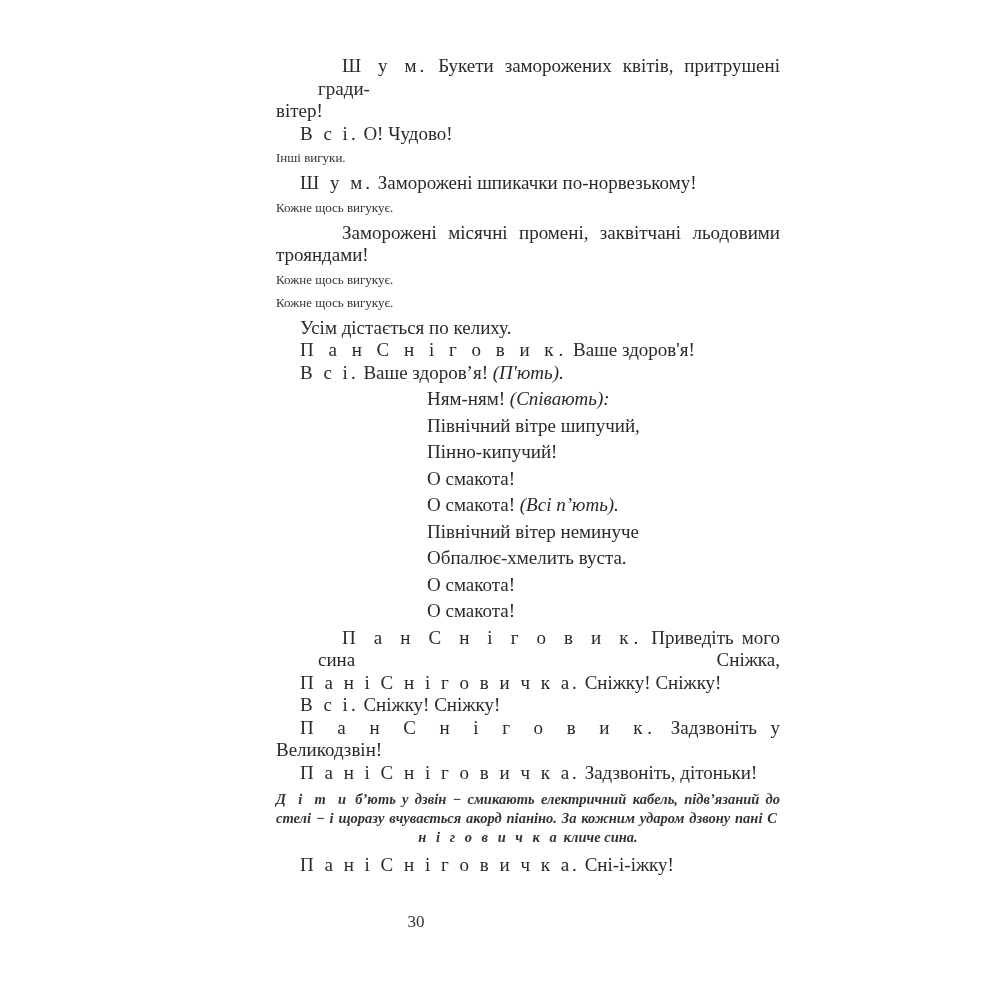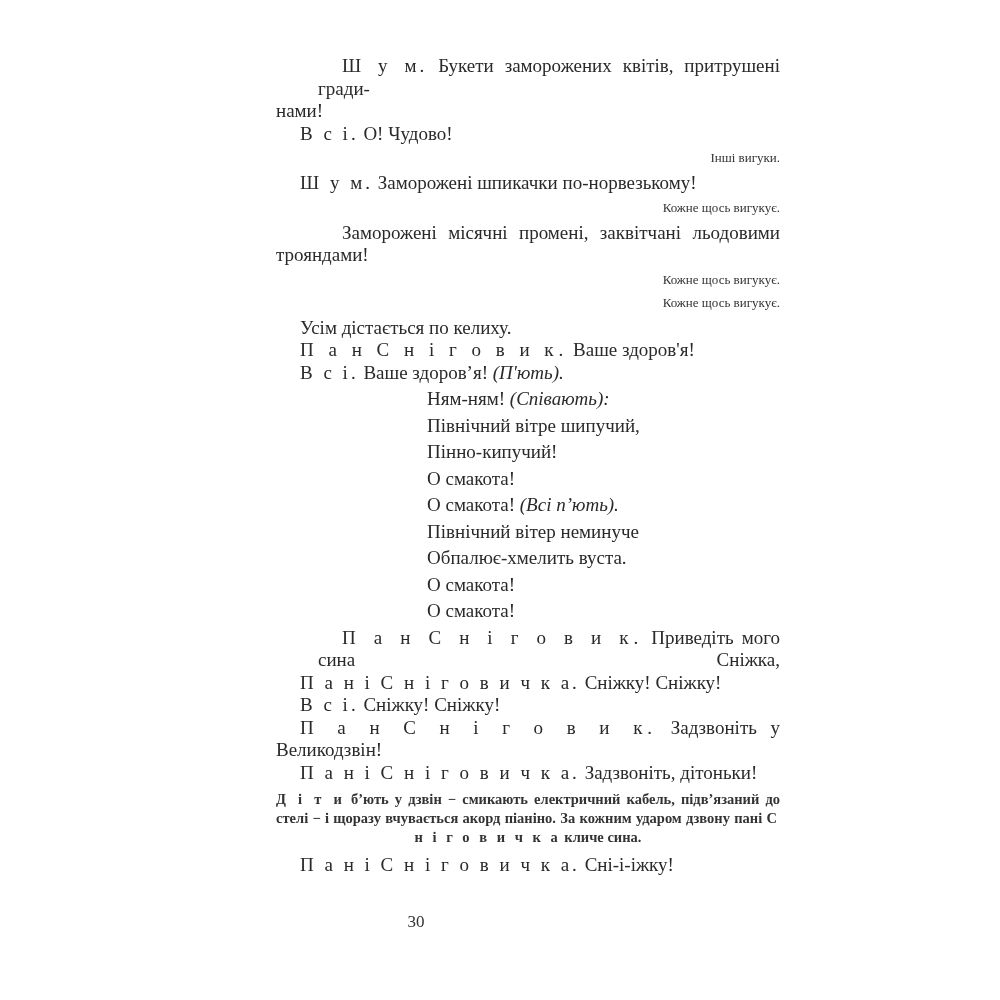--- a/index.html
+++ b/index.html
@@ -1,35 +1,35 @@
 <!DOCTYPE html>
 <html><head>
 <meta charset="utf-8">
 <style>
   html, body { margin: 0; padding: 0; background: #ffffff; }
   body { width: 1000px; height: 1000px; position: relative; overflow: hidden;
          font-family: "Liberation Serif", "DejaVu Serif", serif; color: #2a2a2a; }
   .page { position: absolute; left: 276px; top: 55px; width: 504px; }
   .p { font-size: 19px; line-height: 22.5px; text-indent: 24px; text-align: justify; margin: 0; }
   .p.just { text-align-last: justify; margin-left: 42px; }
-  .stage { font-size: 13px; line-height: 18px; text-align: right; margin: 4px 0 5px 0; color: #333; }
-  .stage-block { font-size: 14.5px; line-height: 19px; text-align: justify; text-align-last: center; margin: 6px 0 7px 0; font-weight: bold; color: #333; }
+  .stage { font-size: 13px; line-height: 18px; text-align: left; margin: 4px 0 5px 0; color: #333; }
+  .stage-block { font-size: 14.5px; line-height: 19px; text-align: justify; text-align-last: center; margin: 6px 0 7px 0; font-weight: bold; color: #333; font-style: italic; }
   .spk { letter-spacing: 5px; }
   .spk-s { letter-spacing: 3px; }
   .it { font-style: italic; }
   .song { padding-left: 147px; font-size: 19px; line-height: 22.5px; margin: 4px; }
   .pagenum { position: absolute; top: 912px; left: 0; width: 832px; text-align: center; font-size: 17px; color: #333; }
 </style>
 </head>
 <body>
 
 <div class="page">
 
   <p class="p just"><span class="spk-s">Ш у м.</span><span> Букети заморожених квітів, притрушені гради-</span></p>
-  <p class="p" style="text-indent:0">нами!</p>
+  <p class="p" style="text-indent:0">вітер!</p>
   <p class="p"><span class="spk-s">В с і.</span><span> О! Чудово!</span></p>
   <div class="stage">Інші вигуки.</div>
   <p class="p"><span class="spk-s">Ш у м.</span><span> Заморожені шпикачки по-норвезькому!</span></p>
   <div class="stage">Кожне щось вигукує.</div>
   <p class="p just">Заморожені місячні промені, заквітчані льодовими</p>
   <p class="p" style="text-indent:0">трояндами!</p>
   <div class="stage">Кожне щось вигукує.</div>
   <div class="stage">Кожне щось вигукує.</div>
   <p class="p">Усім дістається по келиху.</p>
   <p class="p"><span class="spk">П а н  С н і г о в и к.</span><span> Ваше здоров'я!</span></p>

